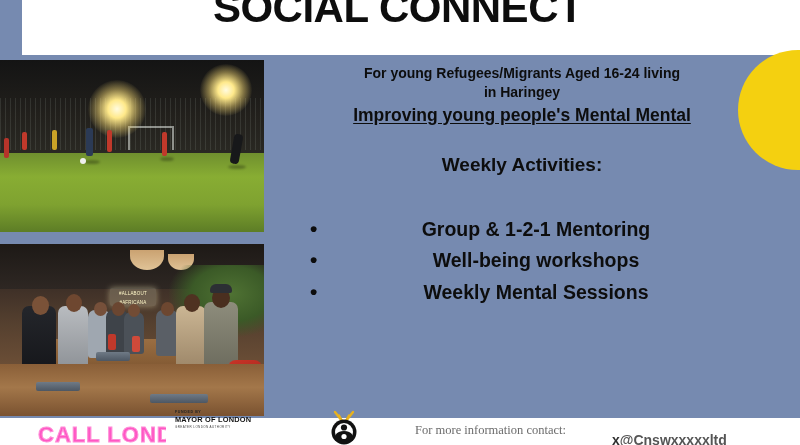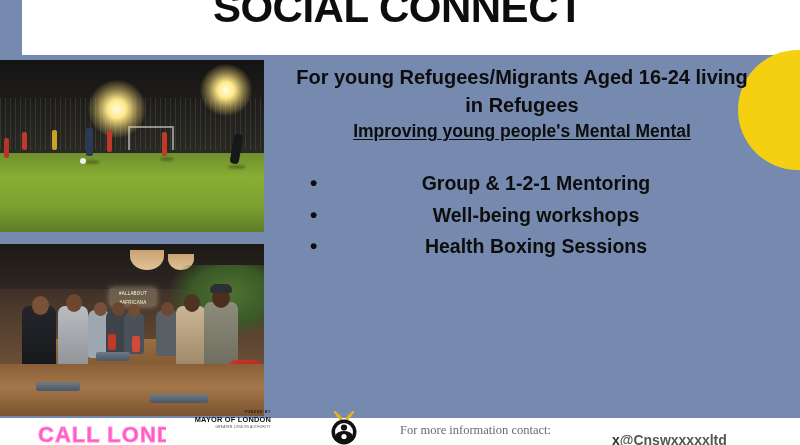--- a/index.html
+++ b/index.html
@@ -44,35 +44,35 @@
     background:#768ab0;
   }
 
   
   .content{
     position:absolute;left:272px;top:58px;width:500px;height:355px;
     z-index:5;
   }
   .lead{
     margin:0;padding-top:6px;
-    text-align:center;font-size:20px;font-weight:bold;
+    text-align:center;font-size:14px;font-weight:bold;
     color:#0d0d0d;line-height:1.38;
   }
   .underlined{
     margin:2px 0 0 0;
     text-align:center;font-size:17.5px;font-weight:bold;
     color:#0d0d0d;text-decoration:underline;
     text-underline-offset:2px;
   }
   .weekly{
     margin:28px 0 0 0;
     text-align:center;font-size:19px;font-weight:bold;color:#0d0d0d;
   }
   .bullets{
-    margin:26px 0 0 0;padding:0 0 0 46px;
+    margin:38px 0 0 0;padding:0 0 0 46px;
     list-style:none;
   }
   .bullets li{
     position:relative;
     text-align:center;
     font-size:19.5px;font-weight:bold;color:#0d0d0d;
     line-height:1.62;
     padding-right:18px;
   }
   .bullets li::before{
@@ -193,42 +193,42 @@
   }
   .pink-logo .pl-text{
     font-size:22px;font-weight:bold;color:#ff57c4;
     letter-spacing:1px;line-height:20px;
     -webkit-text-stroke:1px #ff8fd8;
     white-space:nowrap;
   }
 
   
   .mayor{
-    position:absolute;left:175px;top:410px;width:96px;text-align:right;
+    position:absolute;left:175px;top:410px;width:96px;text-align:left;
   }
   .mayor .funded{
     font-size:3.6px;font-weight:bold;color:#222;letter-spacing:.6px;
     line-height:5px;
   }
   .mayor .mol{
     font-size:7.4px;font-weight:bold;color:#111;letter-spacing:.2px;
     line-height:10px;
   }
   .mayor .mol-sub{
     font-size:3px;color:#444;letter-spacing:.4px;line-height:4px;
   }
 
   
   .charity-logo{
     position:absolute;left:322px;top:410px;width:44px;height:35px;
   }
 
   
   .contact{
-    position:absolute;left:400px;top:423px;
+    position:absolute;left:415px;top:423px;
     font-size:12.5px;color:#6b6b6b;
     font-family:"Liberation Serif", serif;
     white-space:nowrap;
   }
   .handle{
     position:absolute;left:612px;top:432px;
     font-size:14px;font-weight:bold;color:#555;
     white-space:nowrap;overflow:hidden;
   }
   .handle .x-mark{
@@ -316,29 +316,30 @@
     <div class="napkin" style="left:36px;top:138px;width:44px;"></div>
     <div class="napkin" style="left:150px;top:150px;width:58px;"></div>
     <div class="napkin" style="left:96px;top:108px;width:34px;"></div>
     <div style="position:absolute;left:108px;top:90px;width:8px;height:16px;border-radius:2px;background:#c0392b;"></div>
     <div style="position:absolute;left:132px;top:92px;width:8px;height:16px;border-radius:2px;background:#cf4a3a;"></div>
   </div>
 
   <div class="content">
     <p class="lead">
       <span>For young Refugees/Migrants Aged 16-24 living</span><br>
-      <span>in Refugees</span>
+      <span>in Haringey</span>
     </p>
     <p class="underlined">Improving young people's Mental Mental</p>
 
+    <p class="weekly">Weekly Activities:</p>
 
     <ul class="bullets">
       <li>Group &amp; 1-2-1 Mentoring</li>
       <li>Well-being workshops</li>
-      <li>Health Boxing Sessions</li>
+      <li>Weekly Mental Sessions</li>
     </ul>
   </div>
 
   <div class="footer-slate-right"></div>
 
   <div class="footer"></div>
 
   <div class="pink-logo">
     <div class="pl-text">CALL LONDON</div>
   </div>

